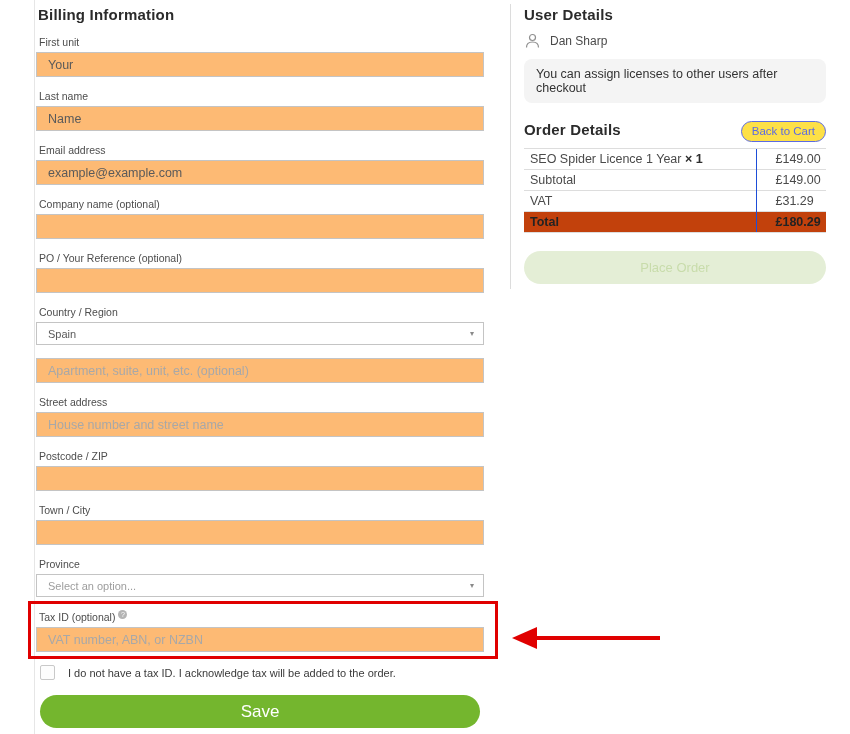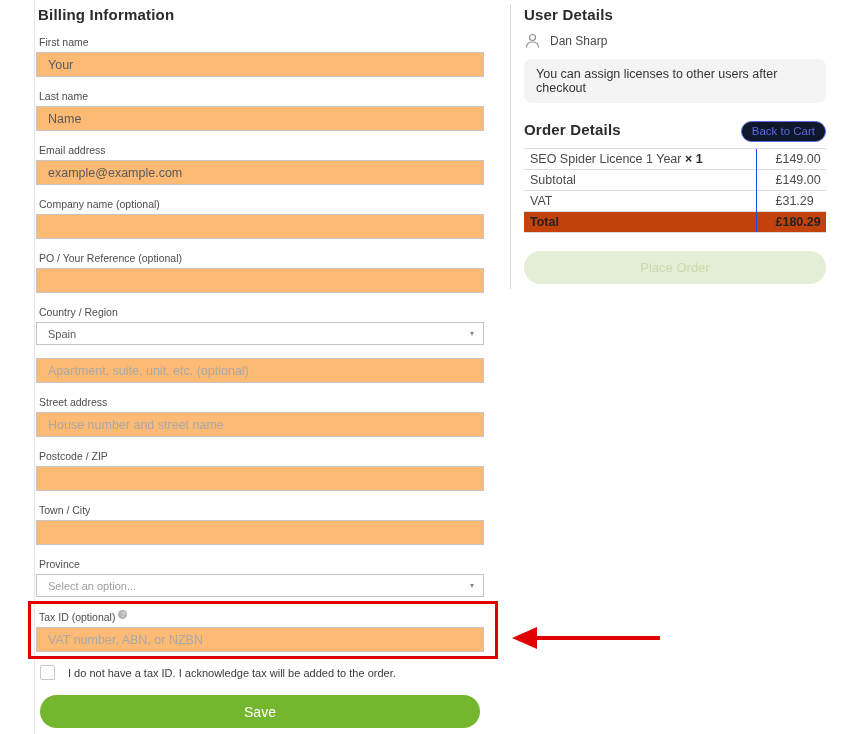--- a/index.html
+++ b/index.html
@@ -44,40 +44,40 @@
     border-top:11px solid transparent; border-bottom:11px solid transparent; border-right:25px solid #e00000;
   }
   .annot-arrow-line { position:absolute; left:499px; top:26px; width:125px; height:4px; background:#e00000; }
 
   .checkbox-row { display:flex; align-items:flex-start; margin:3px 0 0 4px; }
   .checkbox { width:15px; height:15px; border:1px solid #c9c9c9; border-radius:2px; background:#fdfdfd; flex:0 0 auto; cursor:pointer; }
   .checkbox-label { font-size:11px; color:#3a3a3a; margin-left:13px; padding-top:2px; }
 
   .save-btn {
     display:block; width:calc(100% - 8px); margin:15px 0 0 4px; height:33px; border:none; border-radius:17px;
-    background:#74b62e; color:#ffffff; font-family:"Liberation Sans", sans-serif; font-size:14px; cursor:pointer;
+    background:#74b62e; color:#ffffff; font-family:"Liberation Sans", sans-serif; font-size:17px; cursor:pointer;
   }
 
   
   .right-col { position:absolute; left:504px; top:6px; width:302px;margin-left:20px; }
   .right-col .section-title { margin-left:0; margin-bottom:9px; }
 
   .user-row { display:flex; align-items:center; margin:0 0 7px 1px; }
   .user-row .icon { width:20px; display:flex; justify-content:flex-start; color:#8f8f8f; }
   .user-row .txt { font-size:12px; color:#4a4a4a; margin-left:5px; }
 
   .notice-box {
     margin-top:10px; background:#f4f4f4; border-radius:8px; padding:8px 12px;
     font-size:12.5px; color:#333333;
   }
 
   .order-header { margin-top:18px; display:flex; align-items:flex-start; justify-content:space-between; }
   .order-header .section-title { margin:0; }
   .back-btn {
-    border:1px solid #5c6be2; background:#0f172a; color:#5c6be2; border-radius:12px;
+    border:1px solid #5c6be2; background:#fde047; color:#5c6be2; border-radius:12px;
     font-family:"Liberation Sans", sans-serif; font-size:11.5px; padding:3px 10px 4px; cursor:pointer; white-space:nowrap;
   }
 
   .order-table { margin-top:6px; width:100%; border-collapse:collapse; }
   .order-table td { border-top:1px solid #dddddd; height:21px; font-size:12.5px; color:#4a4a4a; padding:0 0 0 6px; }
   .order-table tr:last-child td { border-bottom:1px solid #dddddd; }
   .order-table td.price { border-left:1px solid #1d4ed8; width:70px; padding-left:19px; }
   .order-table tr.total-row td { font-weight:bold; color:#232323; background:#c2410c; }
   .qty-bold { font-weight:bold; color:#2d2d2d; }
 
@@ -90,21 +90,21 @@
 <body>
 
 <div class="page">
   <div class="left-rule"></div>
   <div class="col-divider"></div>
 
   <div class="billing">
     <h2 class="section-title">Billing Information</h2>
 
     <div class="field">
-      <label class="field-label">First name</label>
+      <label class="field-label">First unit</label>
       <input class="text-input" type="text" value="Your" style="">
     </div>
 
     <div class="field">
       <label class="field-label">Last name</label>
       <input class="text-input" type="text" value="Name" style="">
     </div>
 
     <div class="field">
       <label class="field-label">Email address</label>

